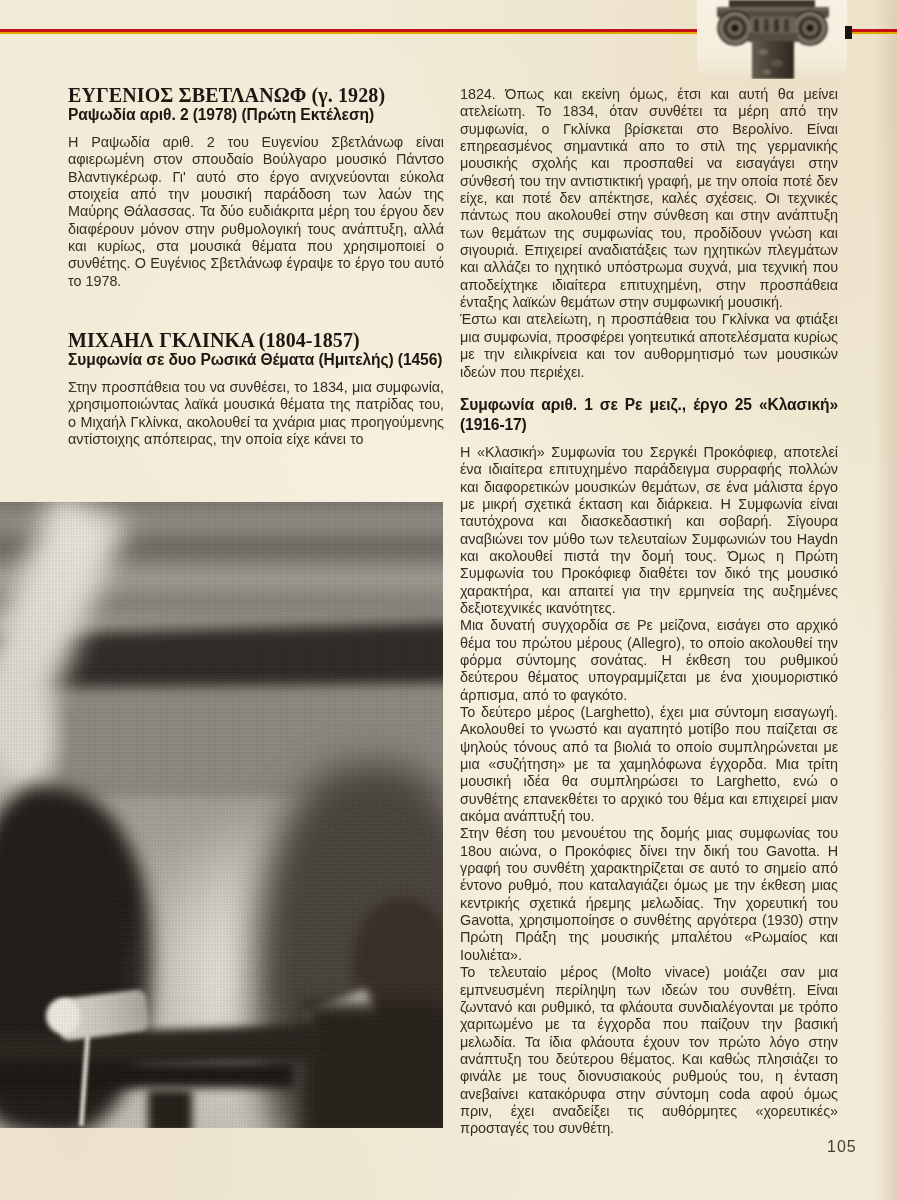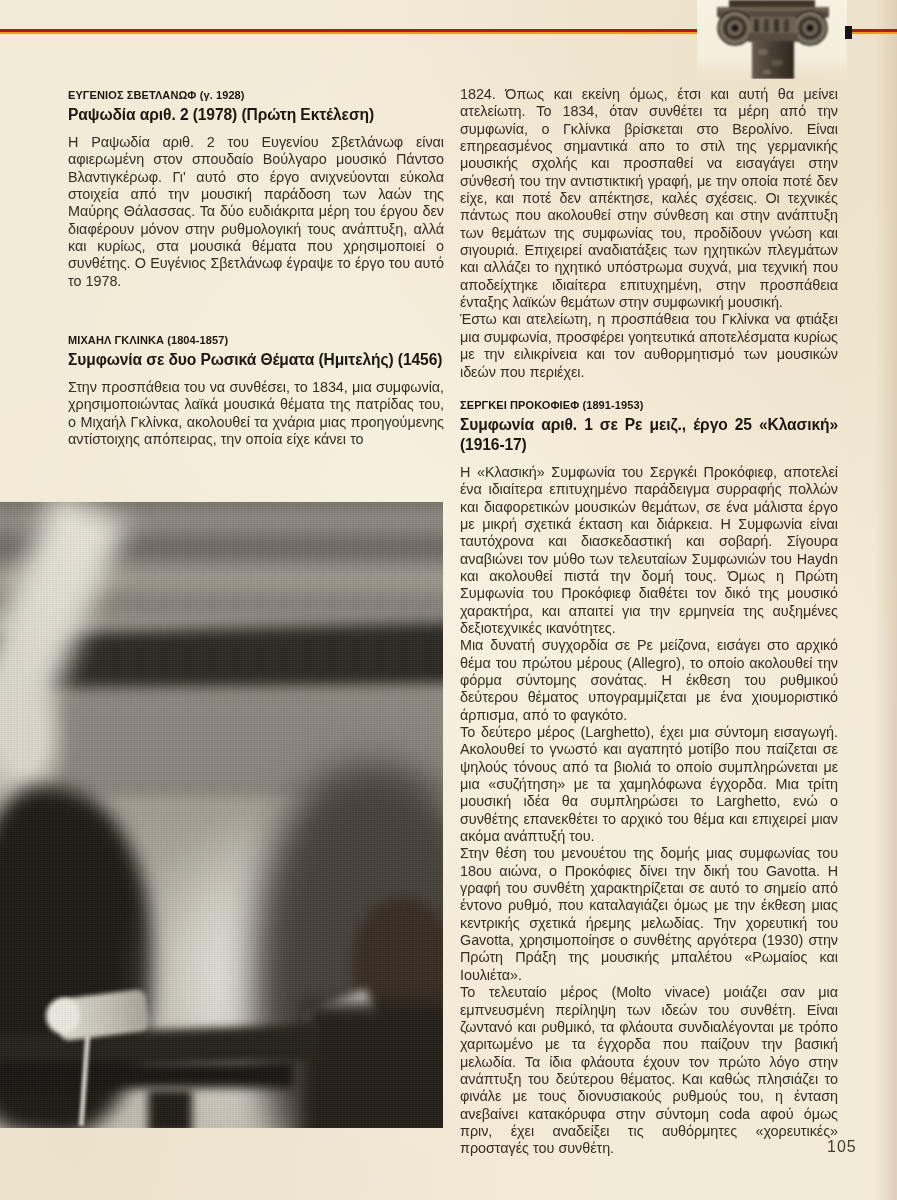--- a/index.html
+++ b/index.html
@@ -27,22 +27,22 @@
     position:absolute;left:697px;top:0;width:150px;height:79px;z-index:2;
     background:linear-gradient(180deg,#f6f1e2 0%,#f4eedd 70%,rgba(244,238,221,0) 100%);
   }
   .capital svg{display:block;}
 
   
   .col-left{position:absolute;left:68px;top:85px;width:376px;}
   .col-right{position:absolute;left:460px;top:86px;width:378px;}
 
   .sec-title{
-    font-weight:bold;font-size:11px;line-height:20px;color:#1d1711;
-    letter-spacing:.1px;margin:0;
+    font-weight:bold;font-size:20px;line-height:20px;color:#1d1711;
+    letter-spacing:.1px;margin:0;font-family:Liberation Serif, serif;
   }
   .sec-sub{
     font-weight:bold;font-size:15.6px;line-height:20px;color:#1d1711;
     letter-spacing:-.1px;margin:0;text-align:justify;
   }
   .sec-body{margin-top:9px;}
   p.body{
     margin:0;font-size:14.4px;line-height:17.35px;text-align:justify;
     color:#362e24;letter-spacing:-.05px;word-spacing:.2px;
   }
@@ -175,21 +175,20 @@
       <div class="sec-body">
         <p class="body">Στην προσπάθεια του να συνθέσει, το 1834, μια συμφωνία, χρησιμοποιώντας λαϊκά μουσικά θέματα της πατρίδας του, ο Μιχαήλ Γκλίνκα, ακολουθεί τα χνάρια μιας προηγούμενης αντίστοιχης απόπειρας, την οποία είχε κάνει το</p>
       </div>
     </div>
   </div>
 
   <div class="col-right">
     <p class="body">1824. Όπως και εκείνη όμως, έτσι και αυτή θα μείνει ατελείωτη. Το 1834, όταν συνθέτει τα μέρη από την συμφωνία, ο Γκλίνκα βρίσκεται στο Βερολίνο. Είναι επηρεασμένος σημαντικά απο το στιλ της γερμανικής μουσικής σχολής και προσπαθεί να εισαγάγει στην σύνθεσή του την αντιστικτική γραφή, με την οποία ποτέ δεν είχε, και ποτέ δεν απέκτησε, καλές σχέσεις. Οι τεχνικές πάντως που ακολουθεί στην σύνθεση και στην ανάπτυξη των θεμάτων της συμφωνίας του, προδίδουν γνώση και σιγουριά. Επιχειρεί αναδιατάξεις των ηχητικών πλεγμάτων και αλλάζει το ηχητικό υπόστρωμα συχνά, μια τεχνική που αποδείχτηκε ιδιαίτερα επιτυχημένη, στην προσπάθεια ένταξης λαϊκών θεμάτων στην συμφωνική μουσική.</p>
     <p class="body">Έστω και ατελείωτη, η προσπάθεια του Γκλίνκα να φτιάξει μια συμφωνία, προσφέρει γοητευτικά αποτελέσματα κυρίως με την ειλικρίνεια και τον αυθορμητισμό των μουσικών ιδεών που περιέχει.</p>
     <div class="section">
-      <h2 class="sec-title">ΣΕΡΓΚΕΙ ΠΡΟΚΟΦΙΕΦ (1891-1953)</h2>
       <h3 class="sec-sub">Συμφωνία αριθ. 1 σε Ρε μειζ., έργο 25 «Κλασική» (1916-17)</h3>
       <div class="sec-body">
         <p class="body">Η «Κλασική» Συμφωνία του Σεργκέι Προκόφιεφ, αποτελεί ένα ιδιαίτερα επιτυχημένο παράδειγμα συρραφής πολλών και διαφορετικών μουσικών θεμάτων, σε ένα μάλιστα έργο με μικρή σχετικά έκταση και διάρκεια. Η Συμφωνία είναι ταυτόχρονα και διασκεδαστική και σοβαρή. Σίγουρα αναβιώνει τον μύθο των τελευταίων Συμφωνιών του Haydn και ακολουθεί πιστά την δομή τους. Όμως η Πρώτη Συμφωνία του Προκόφιεφ διαθέτει τον δικό της μουσικό χαρακτήρα, και απαιτεί για την ερμηνεία της αυξημένες δεξιοτεχνικές ικανότητες.</p>
         <p class="body">Μια δυνατή συγχορδία σε Ρε μείζονα, εισάγει στο αρχικό θέμα του πρώτου μέρους (Allegro), το οποίο ακολουθεί την φόρμα σύντομης σονάτας. Η έκθεση του ρυθμικού δεύτερου θέματος υπογραμμίζεται με ένα χιουμοριστικό άρπισμα, από το φαγκότο.</p>
         <p class="body">Το δεύτερο μέρος (Larghetto), έχει μια σύντομη εισαγωγή. Ακολουθεί το γνωστό και αγαπητό μοτίβο που παίζεται σε ψηλούς τόνους από τα βιολιά το οποίο συμπληρώνεται με μια «συζήτηση» με τα χαμηλόφωνα έγχορδα. Μια τρίτη μουσική ιδέα θα συμπληρώσει το Larghetto, ενώ ο συνθέτης επανεκθέτει το αρχικό του θέμα και επιχειρεί μιαν ακόμα ανάπτυξή του.</p>
         <p class="body">Στην θέση του μενουέτου της δομής μιας συμφωνίας του 18ου αιώνα, ο Προκόφιες δίνει την δική του Gavotta. Η γραφή του συνθέτη χαρακτηρίζεται σε αυτό το σημείο από έντονο ρυθμό, που καταλαγιάζει όμως με την έκθεση μιας κεντρικής σχετικά ήρεμης μελωδίας. Την χορευτική του Gavotta, χρησιμοποίησε ο συνθέτης αργότερα (1930) στην Πρώτη Πράξη της μουσικής μπαλέτου «Ρωμαίος και Ιουλιέτα».</p>
         <p class="body">Το τελευταίο μέρος (Molto vivace) μοιάζει σαν μια εμπνευσμένη περίληψη των ιδεών του συνθέτη. Είναι ζωντανό και ρυθμικό, τα φλάουτα συνδιαλέγονται με τρόπο χαριτωμένο με τα έγχορδα που παίζουν την βασική μελωδία. Τα ίδια φλάουτα έχουν τον πρώτο λόγο στην ανάπτυξη του δεύτερου θέματος. Και καθώς πλησιάζει το φινάλε με τους διονυσιακούς ρυθμούς του, η ένταση ανεβαίνει κατακόρυφα στην σύντομη coda αφού όμως πριν, έχει αναδείξει τις αυθόρμητες «χορευτικές» προσταγές του συνθέτη.</p>
       </div>
     </div>
   </div>

